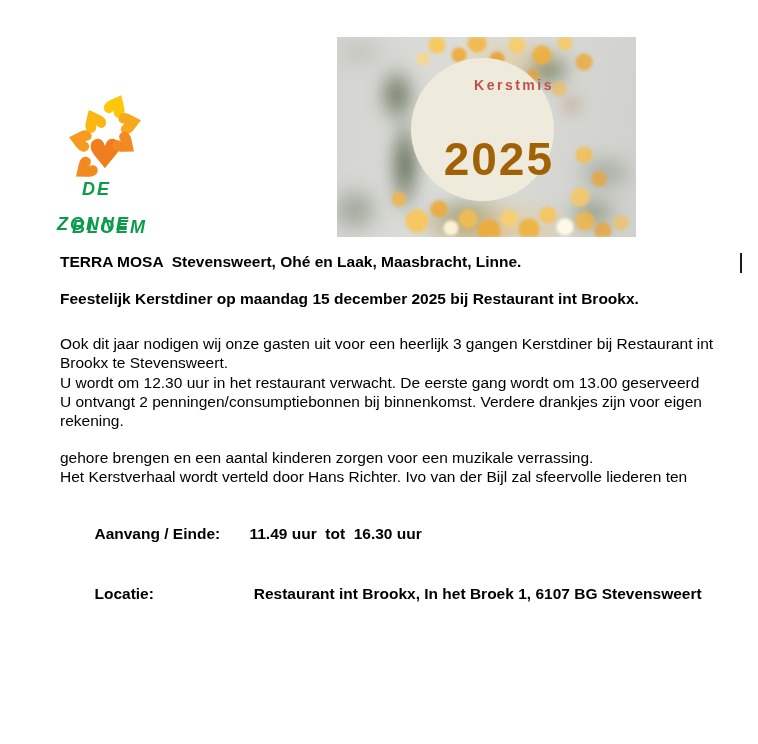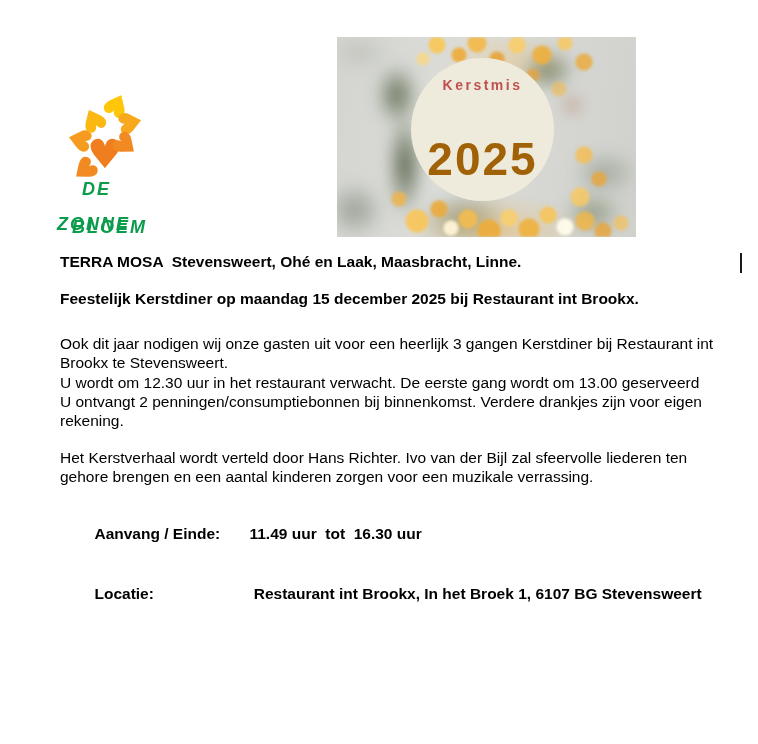--- a/index.html
+++ b/index.html
@@ -77,21 +77,21 @@
       radial-gradient(circle at 211px 178px,rgba(246,196,90,.9)  0 8px,  transparent 9px),
       radial-gradient(circle at 228px 190px,rgba(255,252,235,.95)0 8px,  transparent 9px),
       radial-gradient(circle at 248px 184px,rgba(240,182,72,.85) 0 9px,  transparent 10px),
       radial-gradient(circle at 266px 194px,rgba(232,164,55,.8)  0 8px,  transparent 9px),
       radial-gradient(circle at 284px 186px,rgba(244,192,88,.7)  0 7px,  transparent 8px),
       radial-gradient(ellipse 130px 55px at 160px 195px, rgba(238,185,95,.45), transparent 70%),
       radial-gradient(ellipse 90px 45px at 170px 25px,   rgba(238,190,105,.35), transparent 70%);
   }
   .badge {
     position:absolute; left:74px; top:21px; width:143px; height:143px; border-radius:50%;
-    background:#EFEBDC; display:flex; flex-direction:column; align-items:center;
+    background:#EFEBDC; display:flex; flex-direction:column; align-items:flex-end;
     justify-content:center; padding-top:2px;gap:42px;
   }
   .badge-label { font-size:14px; font-weight:bold; letter-spacing:2.5px; color:#C0504E; }
   .badge-year  { font-size:46px; font-weight:bold; letter-spacing:2px; color:#a16207; line-height:1.05; }
 
   
   .doc { position:absolute; left:18px; top:252px; width:724px; }
   .line { white-space:pre; font-size:15.5px; line-height:19.4px; color:#000;margin-left:42px; }
   .b { font-weight:bold; }
   .l-sub { margin-top:18px; }
@@ -141,22 +141,22 @@
 
     <div class="p1">
       <div class="line">Ook dit jaar nodigen wij onze gasten uit voor een heerlijk 3 gangen Kerstdiner bij Restaurant int</div>
       <div class="line">Brookx te Stevensweert.</div>
       <div class="line">U wordt om 12.30 uur in het restaurant verwacht. De eerste gang wordt om 13.00 geserveerd</div>
       <div class="line">U ontvangt 2 penningen/consumptiebonnen bij binnenkomst. Verdere drankjes zijn voor eigen</div>
       <div class="line">rekening.</div>
     </div>
 
     <div class="p2">
+      <div class="line">gehore brengen en een aantal kinderen zorgen voor een muzikale verrassing.</div>
       <div class="line">Het Kerstverhaal wordt verteld door Hans Richter. Ivo van der Bijl zal sfeervolle liederen ten</div>
-      <div class="line">gehore brengen en een aantal kinderen zorgen voor een muzikale verrassing.</div>
     </div>
 
     <div class="sched">
       <div class="line b">
         <span class="lbl">Aanvang / Einde:</span><span>11.49 uur  tot  16.30 uur</span>
       </div>
       <div class="line b">
         <span class="lbl">Locatie:</span><span> Restaurant int Brookx, In het Broek 1, 6107 BG Stevensweert</span>
       </div>
       <div class="line b">

